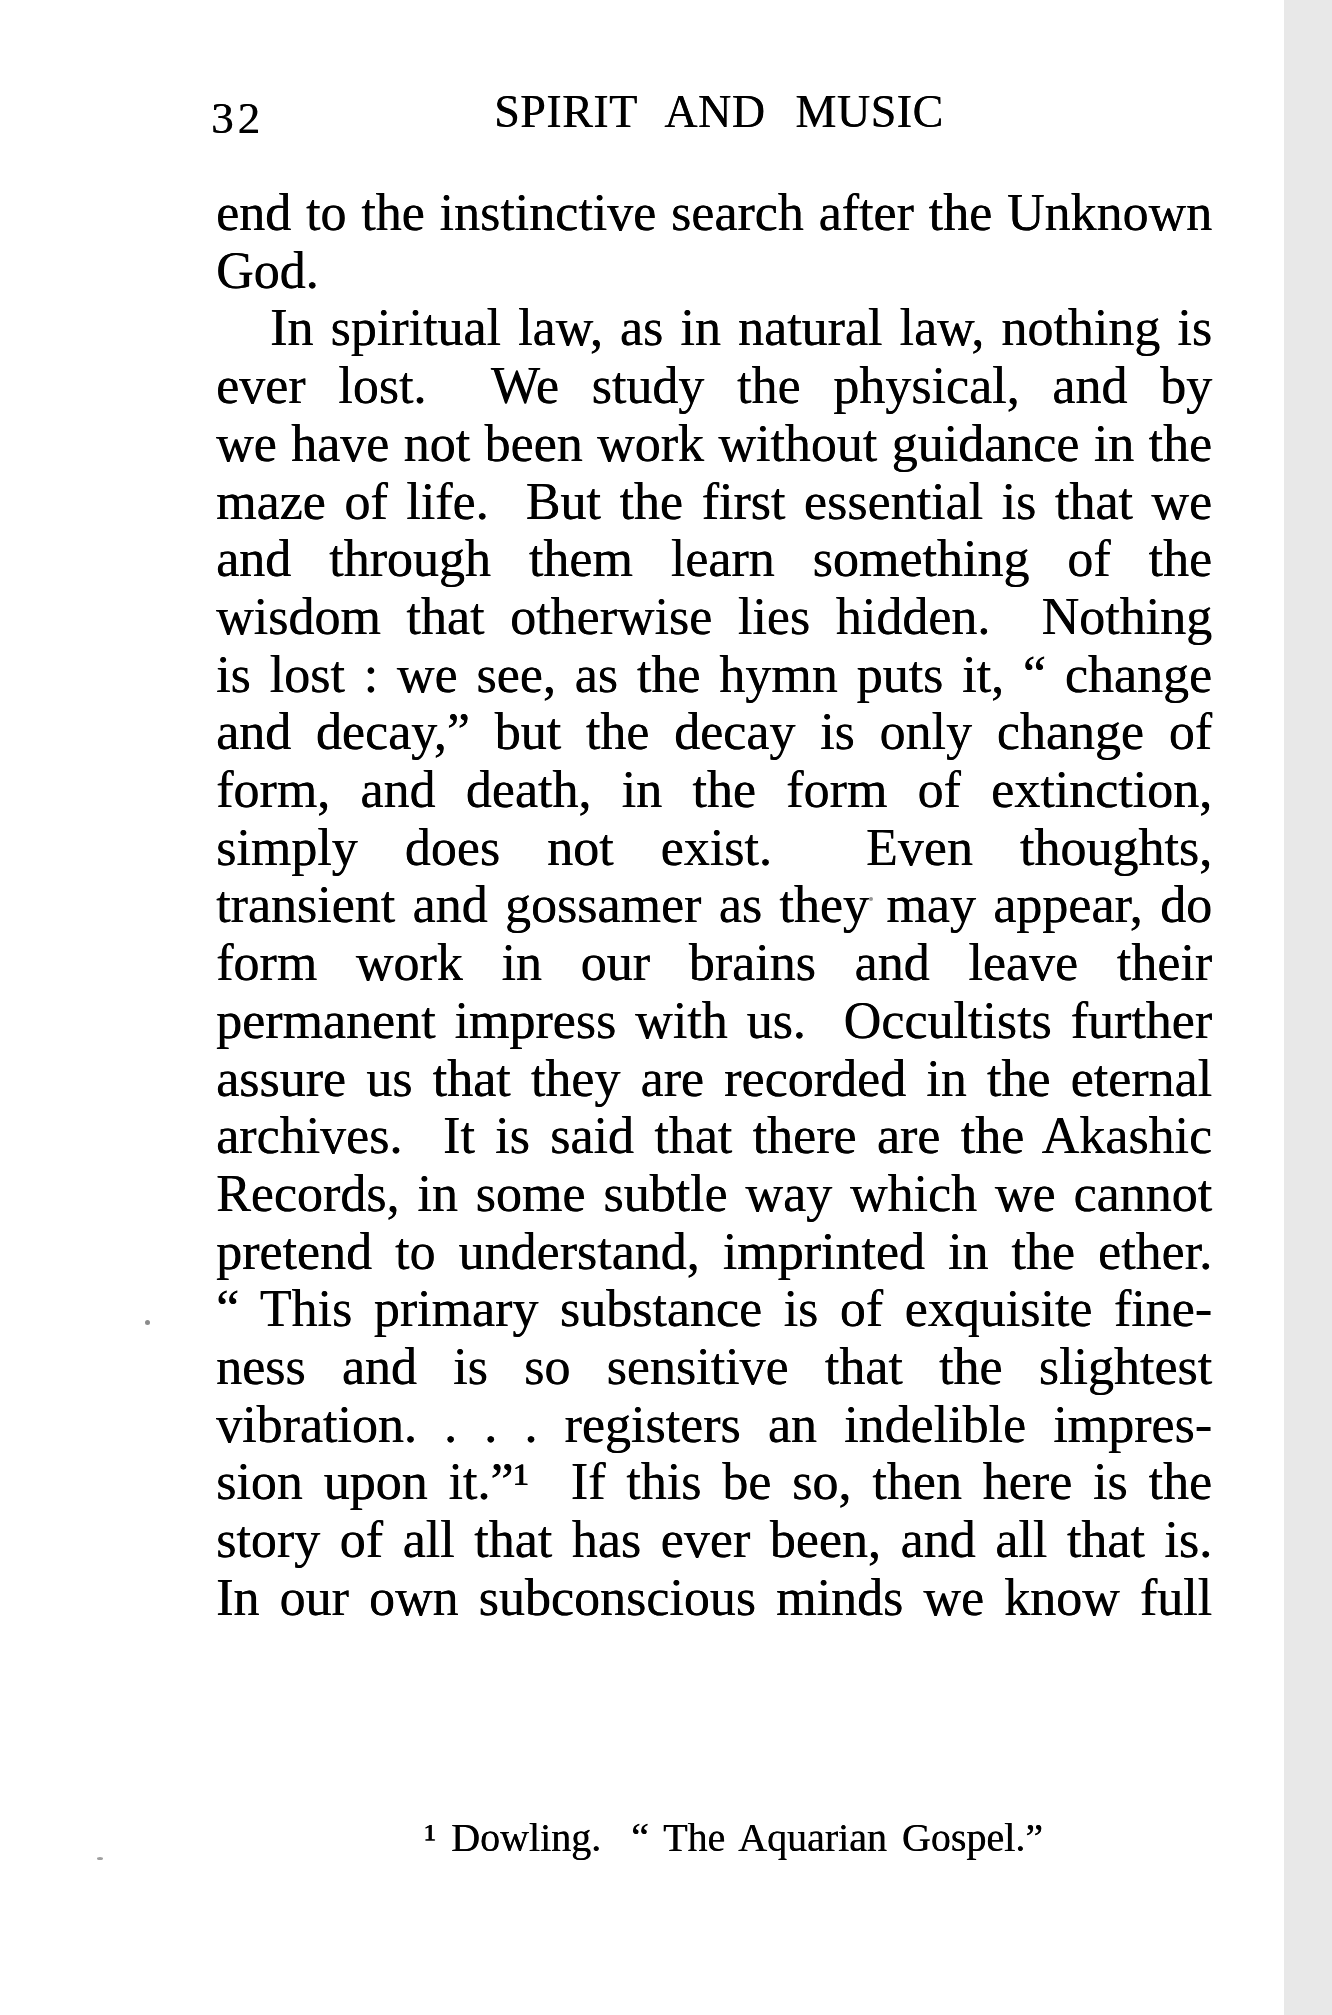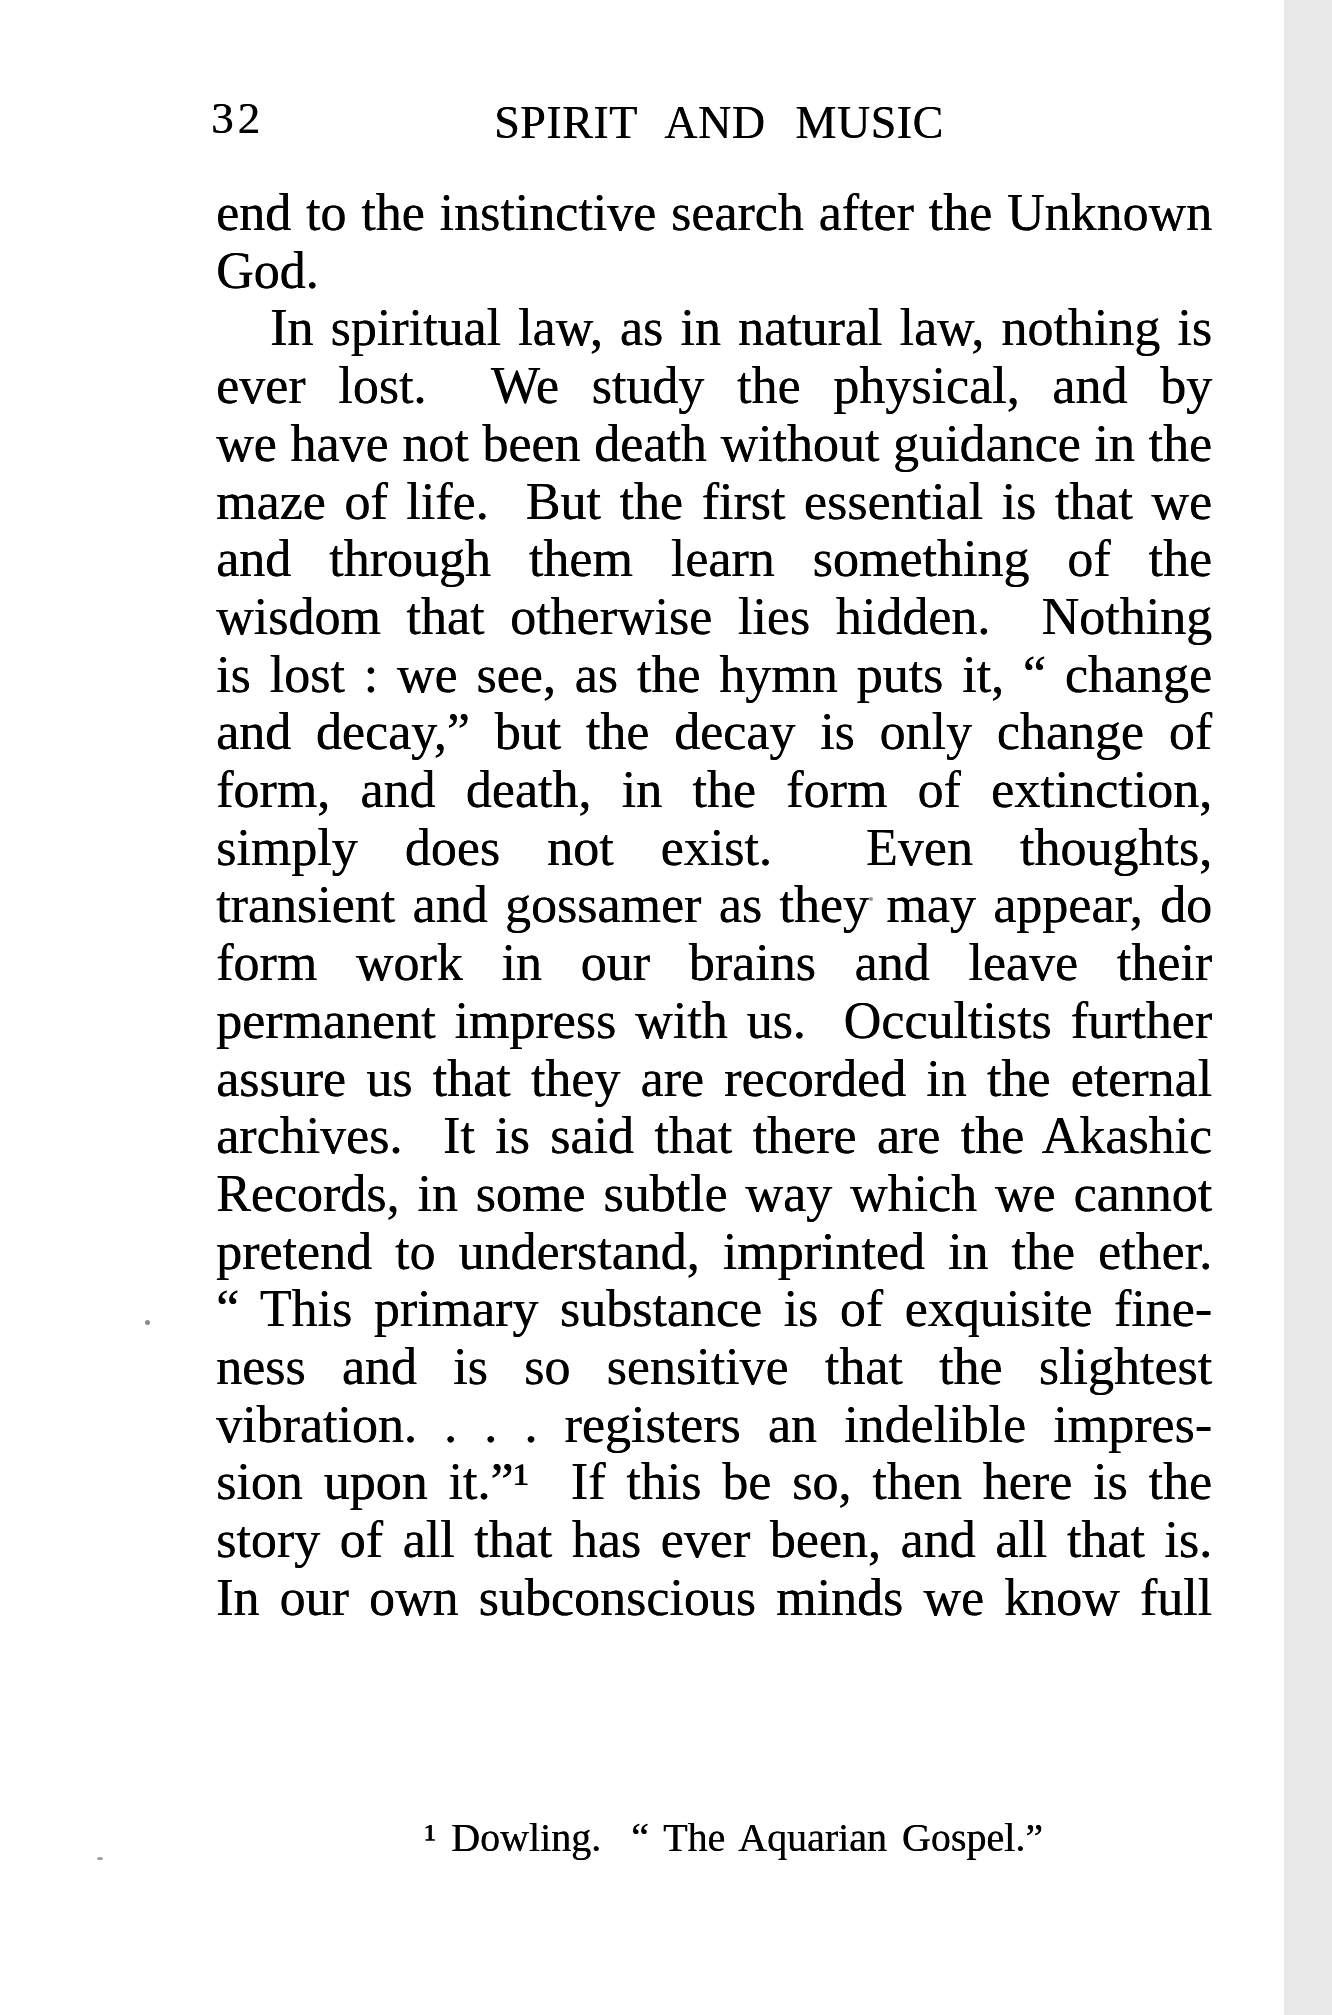--- a/index.html
+++ b/index.html
@@ -18,21 +18,21 @@
     position: absolute;
     left: 211px;
     top: 96px;
     font-size: 45px;
     line-height: 45px;
     letter-spacing: 4px;
   }
   .running-header {
     position: absolute;
     left: 494px;
-    top: 100px;
+    top: 89px;
     font-size: 46px;
     line-height: 46px;
     letter-spacing: 0.5px;
     word-spacing: 18px;
     white-space: nowrap;
     text-align: right;
   }
   .body-text {
     position: absolute;
     left: 216px;
@@ -95,21 +95,21 @@
   <div class="speck s3"></div>
 
   <div class="pageno">32</div>
   <div class="running-header">SPIRIT AND MUSIC</div>
 
   <div class="body-text">
     <div class="line">end to the instinctive search after the Unknown</div>
     <div class="line para-end">God.</div>
     <div class="line indent">In spiritual law, as in natural law, nothing is</div>
     <div class="line">ever lost.&nbsp; We study the physical, and by</div>
-    <div class="line">we have not been death without guidance in the</div>
+    <div class="line">we have not been work without guidance in the</div>
     <div class="line">maze of life.&nbsp; But the first essential is that we</div>
     <div class="line">and through them learn something of the</div>
     <div class="line">wisdom that otherwise lies hidden.&nbsp; Nothing</div>
     <div class="line">is lost : we see, as the hymn puts it, “ change</div>
     <div class="line">and decay,” but the decay is only change of</div>
     <div class="line">form, and death, in the form of extinction,</div>
     <div class="line">simply does not exist.&nbsp; Even thoughts,</div>
     <div class="line">transient and gossamer as they may appear, do</div>
     <div class="line">form work in our brains and leave their</div>
     <div class="line">permanent impress with us.&nbsp; Occultists further</div>

